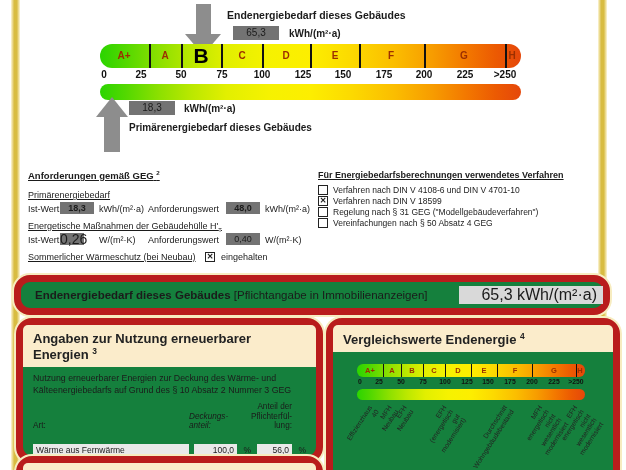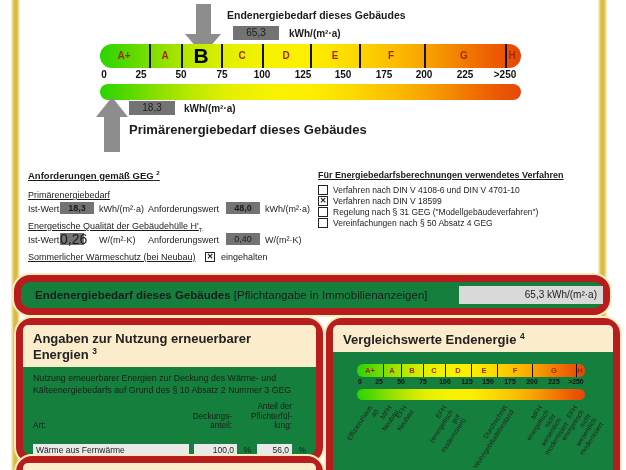--- a/index.html
+++ b/index.html
@@ -39,21 +39,21 @@
   sup{font-size:0.65em;}
   sub{font-size:0.65em;}
   .pre{white-space:pre-line;}
   
   .t-headrow{display:flex;font-size:8.2px;align-items:flex-end;margin-top:6px;line-height:1.15;}
   .t-row{display:flex;font-size:8.5px;height:13px;line-height:13px;margin-top:14px;}
   .name-col{flex:1;margin-right:5px;}
   .name-cell{flex:1;background:#e9e9e9;padding-left:3px;margin-right:5px;}
   .val-cell{width:40px;background:#e9e9e9;text-align:right;padding-right:3px;}
   .pct-cell{width:14px;text-align:right;}
-  .w40{width:43px;text-align:right;}
+  .w40{width:43px;font-style:italic;}
   .w46{width:46px;}
   .sum-row{border-top:1px solid #333;margin-top:3px;padding-top:2px;}
   .sum-ul{border-bottom:1px solid #333;}
   
   .sm-strip{position:relative;height:13px;border-radius:6px;}
   .sm-div{position:absolute;top:0;width:1px;height:100%;background:#111;}
   .sm-letter{position:absolute;transform:translateX(-50%);font-size:7.5px;font-weight:bold;
       color:#9c2f00;line-height:13px;top:0;}
   .sm-ticks{position:relative;height:9px;margin-top:1px;}
   .sm-tick{position:absolute;transform:translateX(-50%);font-size:6.8px;font-weight:bold;color:#111;}
@@ -109,35 +109,35 @@
     <span class="tick" style="left:324px;">200</span>
     <span class="tick" style="left:365px;">225</span>
     <span class="tick" style="left:405px;">&gt;250</span>
   </div>
 
   <div class="scale-bar egrad" style="left:100px;top:84px;width:421px;height:16px;border-radius:8px;"></div>
   <div class="abs tri-up" style="left:96px;top:97px;"></div>
   <div class="abs arrow-part" style="left:104px;top:116px;width:16px;height:36px;"></div>
   <div class="chip" style="left:129px;top:101px;width:46px;height:14px;line-height:14px;font-size:10px;">18,3</div>
   <div class="abs b" style="left:184px;top:103px;font-size:10px;">kWh/(m²·a)</div>
-  <div class="abs b" style="left:129px;top:122px;font-size:13px;">Primärenergiebedarf dieses Gebäudes</div>
+  <div class="abs b" style="left:129px;top:122px;font-size:10px;">Primärenergiebedarf dieses Gebäudes</div>
 
   <div class="abs b u" style="left:28px;top:169px;font-size:9.5px;">
     <span>Anforderungen gemäß GEG</span>&nbsp;<sup>2</sup>
   </div>
   <div class="abs u t9" style="left:28px;top:190px;">Primärenergiebedarf</div>
   <div class="abs t9" style="left:28px;top:204px;">Ist-Wert</div>
   <div class="chip b" style="left:60px;top:202px;width:34px;height:12px;line-height:12px;font-size:9px;">18,3</div>
   <div class="abs t9" style="left:99px;top:204px;">kWh/(m²·a)</div>
   <div class="abs t9" style="left:148px;top:204px;">Anforderungswert</div>
   <div class="chip b" style="left:226px;top:202px;width:34px;height:12px;line-height:12px;font-size:9px;">48,0</div>
   <div class="abs t9" style="left:265px;top:204px;">kWh/(m²·a)</div>
 
   <div class="abs u t9" style="left:28px;top:221px;">
-    <span>Energetische Qualität der Gebäudehülle H'</span><sub>T</sub>
+    <span>Energetische Maßnahmen der Gebäudehülle H'</span><sub>T</sub>
   </div>
   <div class="abs t9" style="left:28px;top:235px;">Ist-Wert</div>
   <div class="chip" style="left:60px;top:233px;width:24px;height:12px;line-height:12px;font-size:14px;">0,26</div>
   <div class="abs t9" style="left:99px;top:235px;">W/(m²·K)</div>
   <div class="abs t9" style="left:148px;top:235px;">Anforderungswert</div>
   <div class="chip" style="left:226px;top:233px;width:34px;height:12px;line-height:12px;font-size:9px;">0,40</div>
   <div class="abs t9" style="left:265px;top:235px;">W/(m²·K)</div>
 
   <div class="abs u t9" style="left:28px;top:252px;">Sommerlicher Wärmeschutz (bei Neubau)</div>
   <div class="cb" style="left:205px;top:252px;">✕</div>
@@ -151,21 +151,21 @@
   <div class="cb" style="left:318px;top:207px;"></div>
   <div class="abs t85" style="left:333px;top:207px;">Regelung nach § 31 GEG ("Modellgebäudeverfahren")</div>
   <div class="cb" style="left:318px;top:218px;"></div>
   <div class="abs t85" style="left:333px;top:218px;">Vereinfachungen nach § 50 Absatz 4 GEG</div>
 
   <div class="goldbox" style="left:14px;top:275px;width:582px;height:26px;">
     <div class="abs" style="left:14px;top:0;line-height:26px;font-size:11.5px;">
       <span class="b">Endenergiebedarf dieses Gebäudes</span>
       <span>[Pflichtangabe in Immobilienanzeigen]</span>
     </div>
-    <div class="chip" style="left:438px;top:4px;width:138px;height:18px;line-height:18px;font-size:10px;text-align:right;padding-right:6px;background:#d9d9d9;">65,3 kWh/(m²·a)</div>
+    <div class="chip" style="left:438px;top:4px;width:138px;height:18px;line-height:18px;font-size:16px;text-align:right;padding-right:6px;background:#d9d9d9;">65,3 kWh/(m²·a)</div>
   </div>
 
   <div class="goldbox" style="left:16px;top:318px;width:293px;height:131px;">
     <div class="box-head">
       <span>Angaben zur Nutzung erneuerbarer Energien</span>&nbsp;<sup>3</sup>
     </div>
     <div class="box-body">
       <div class="pre" style="font-size:8.8px;line-height:1.3;">Nutzung erneuerbarer Energien zur Deckung des Wärme- und
 Kälteenergiebedarfs auf Grund des § 10 Absatz 2 Nummer 3 GEG</div>
       <div class="t-headrow">

